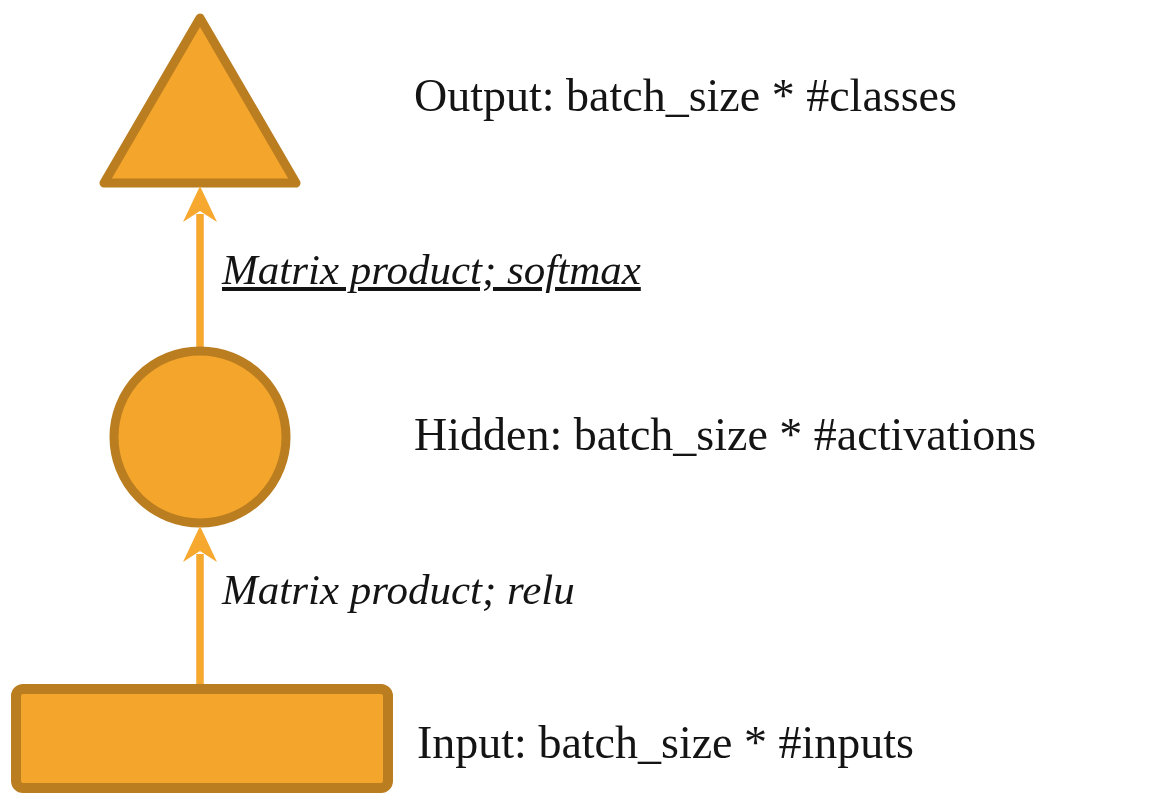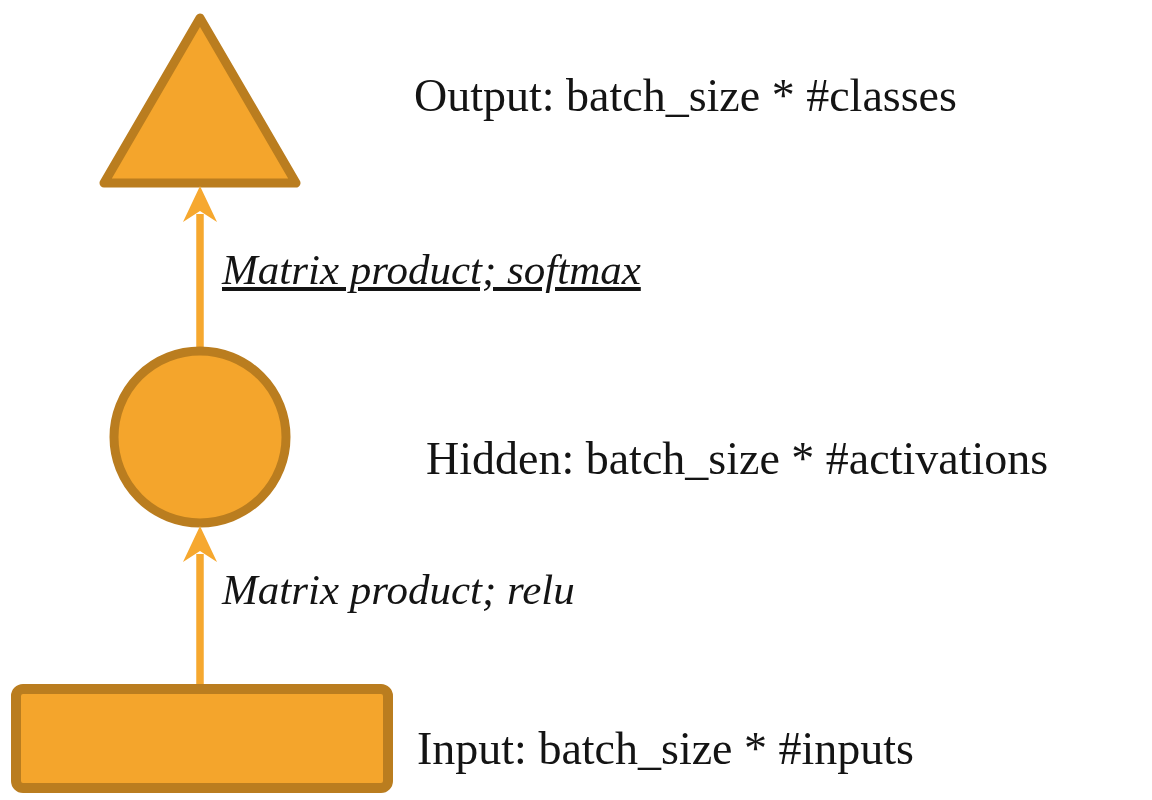--- a/index.html
+++ b/index.html
@@ -39,23 +39,23 @@
     font-size: 46px;
     line-height: 1.1;
     white-space: nowrap;
   }
   .edge-label {
     font-size: 43px;
     font-style: italic;
   }
   .label-output  { left: 414px; top: 71px; }
   .label-softmax { left: 222px; top: 246px; text-decoration: underline; }
-  .label-hidden  { left: 426px; top: 410px; margin-top: 24px; }
+  .label-hidden  { left: 414px; top: 410px; }
   .label-relu    { left: 222px; top: 566px; }
-  .label-input   { left: 417px; top: 718px; margin-top: 6px; }
+  .label-input   { left: 417px; top: 718px; }
 </style>
 </head>
 <body>
 
 <div class="canvas">
 
   <svg class="diagram-svg" viewBox="0 0 1152 800" aria-hidden="true">
 
     <polygon class="node" points="200,18 296,183 104,183" stroke-width="9" stroke-linejoin="round"></polygon>
 

